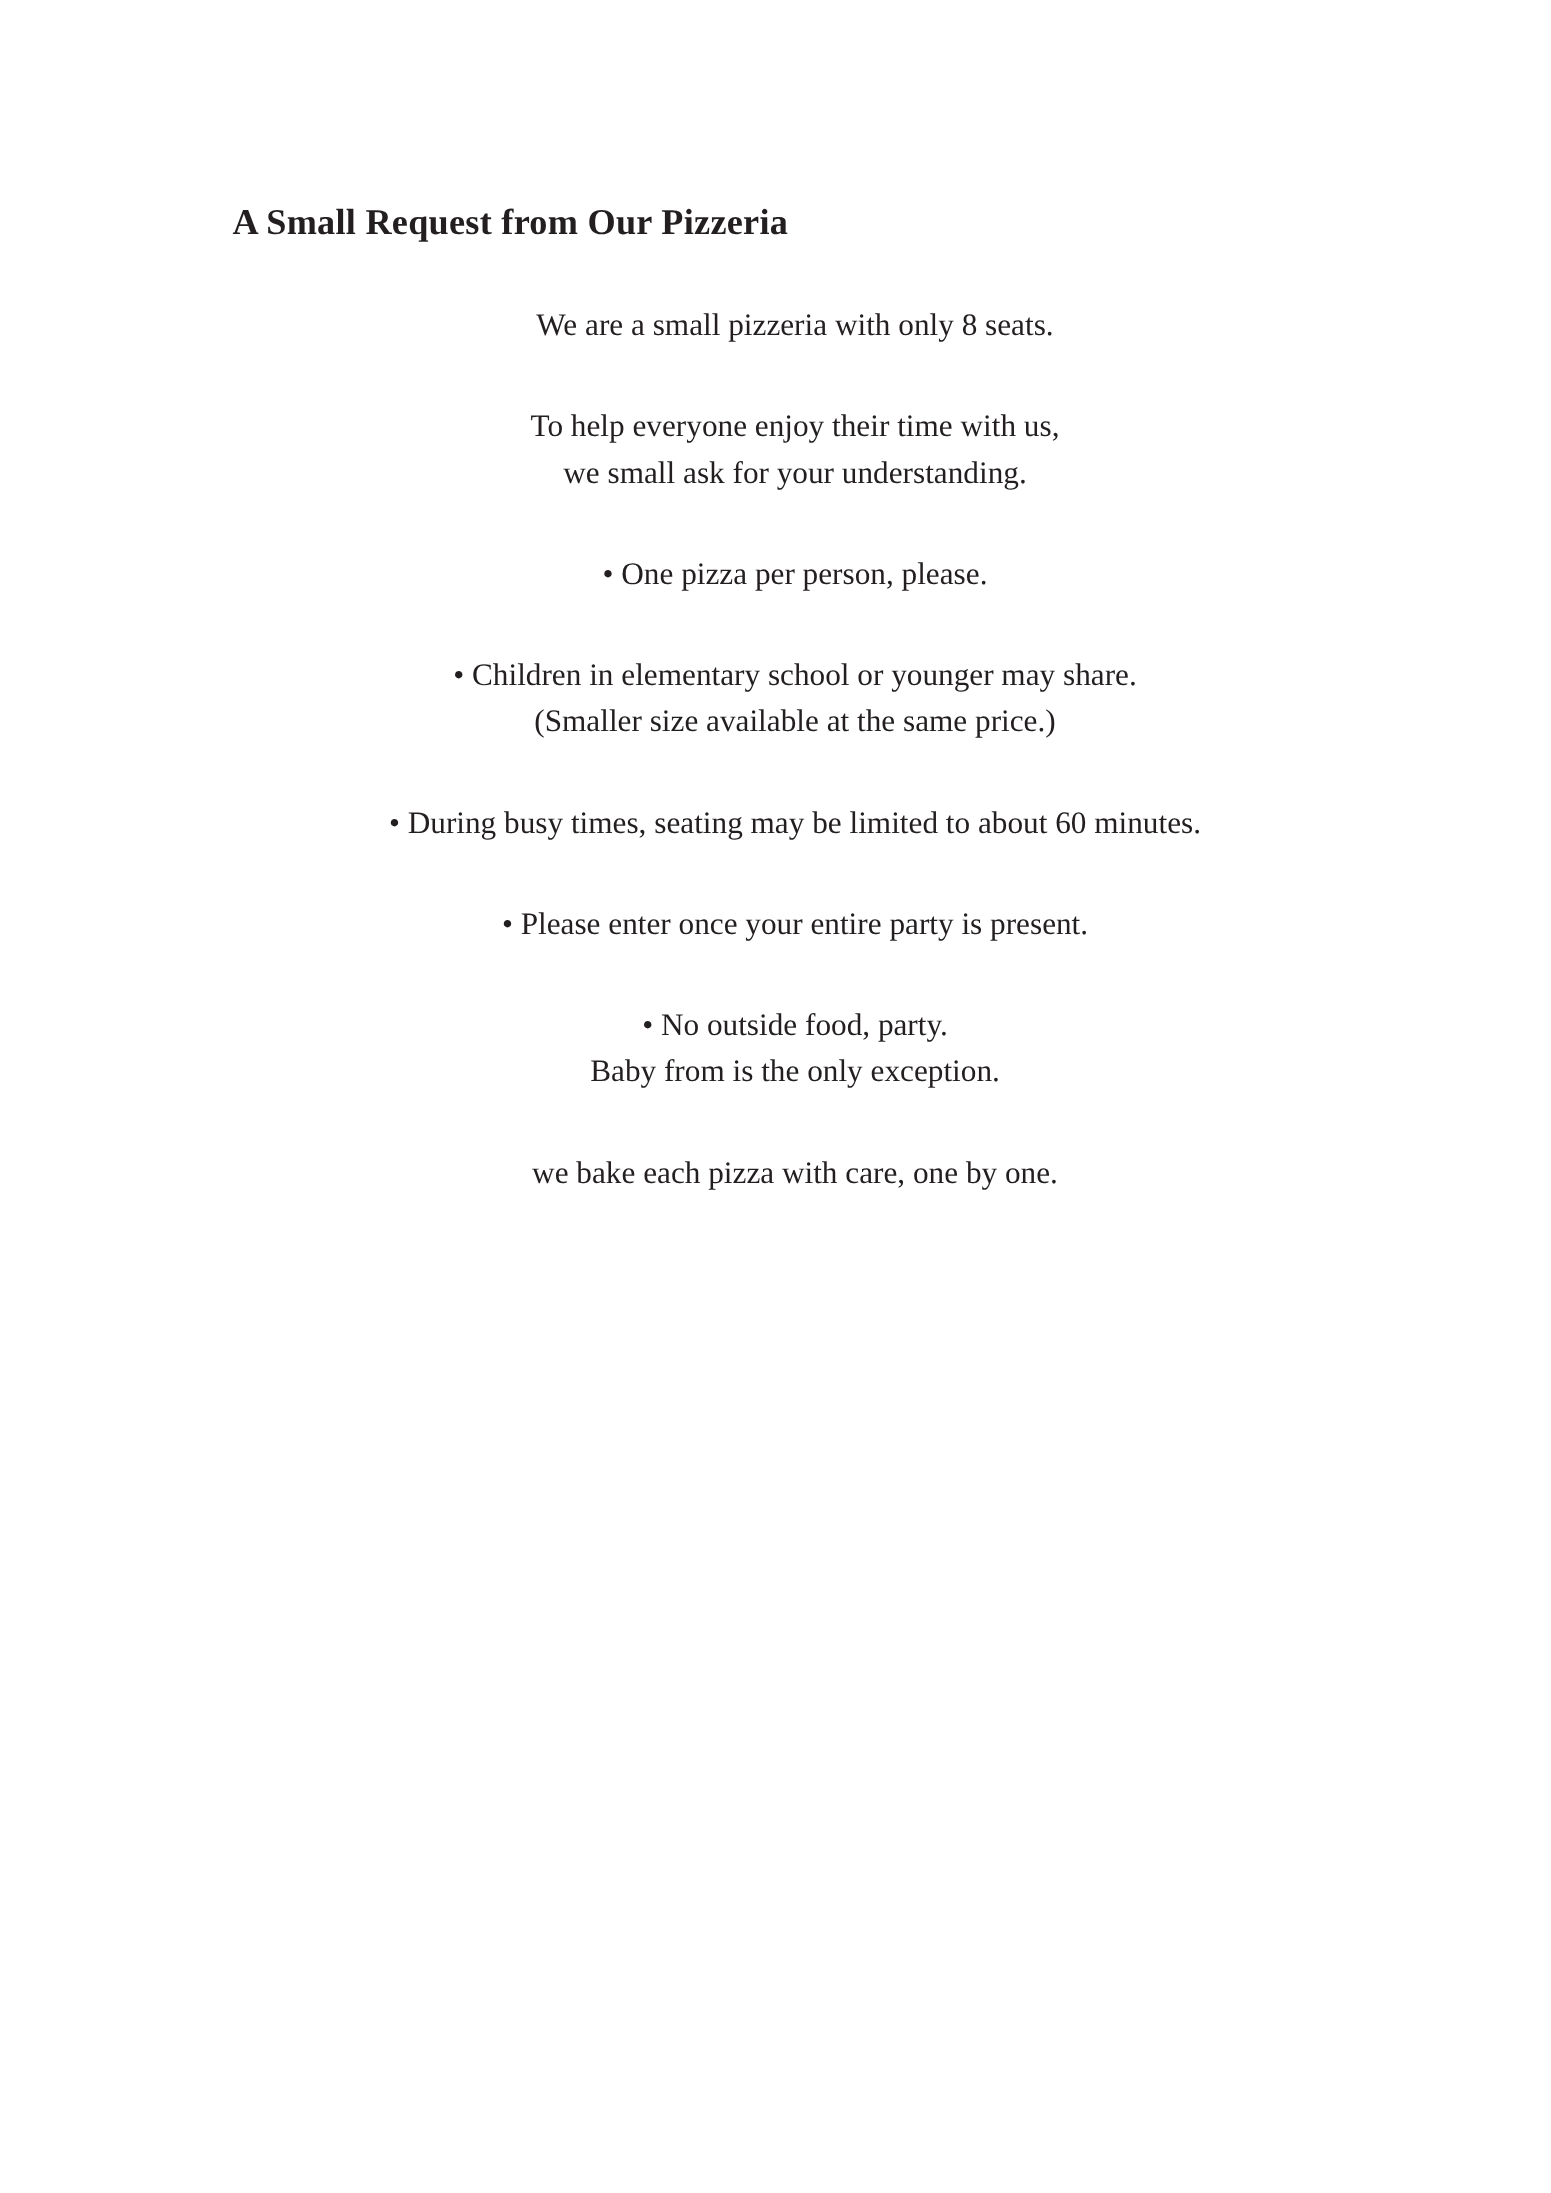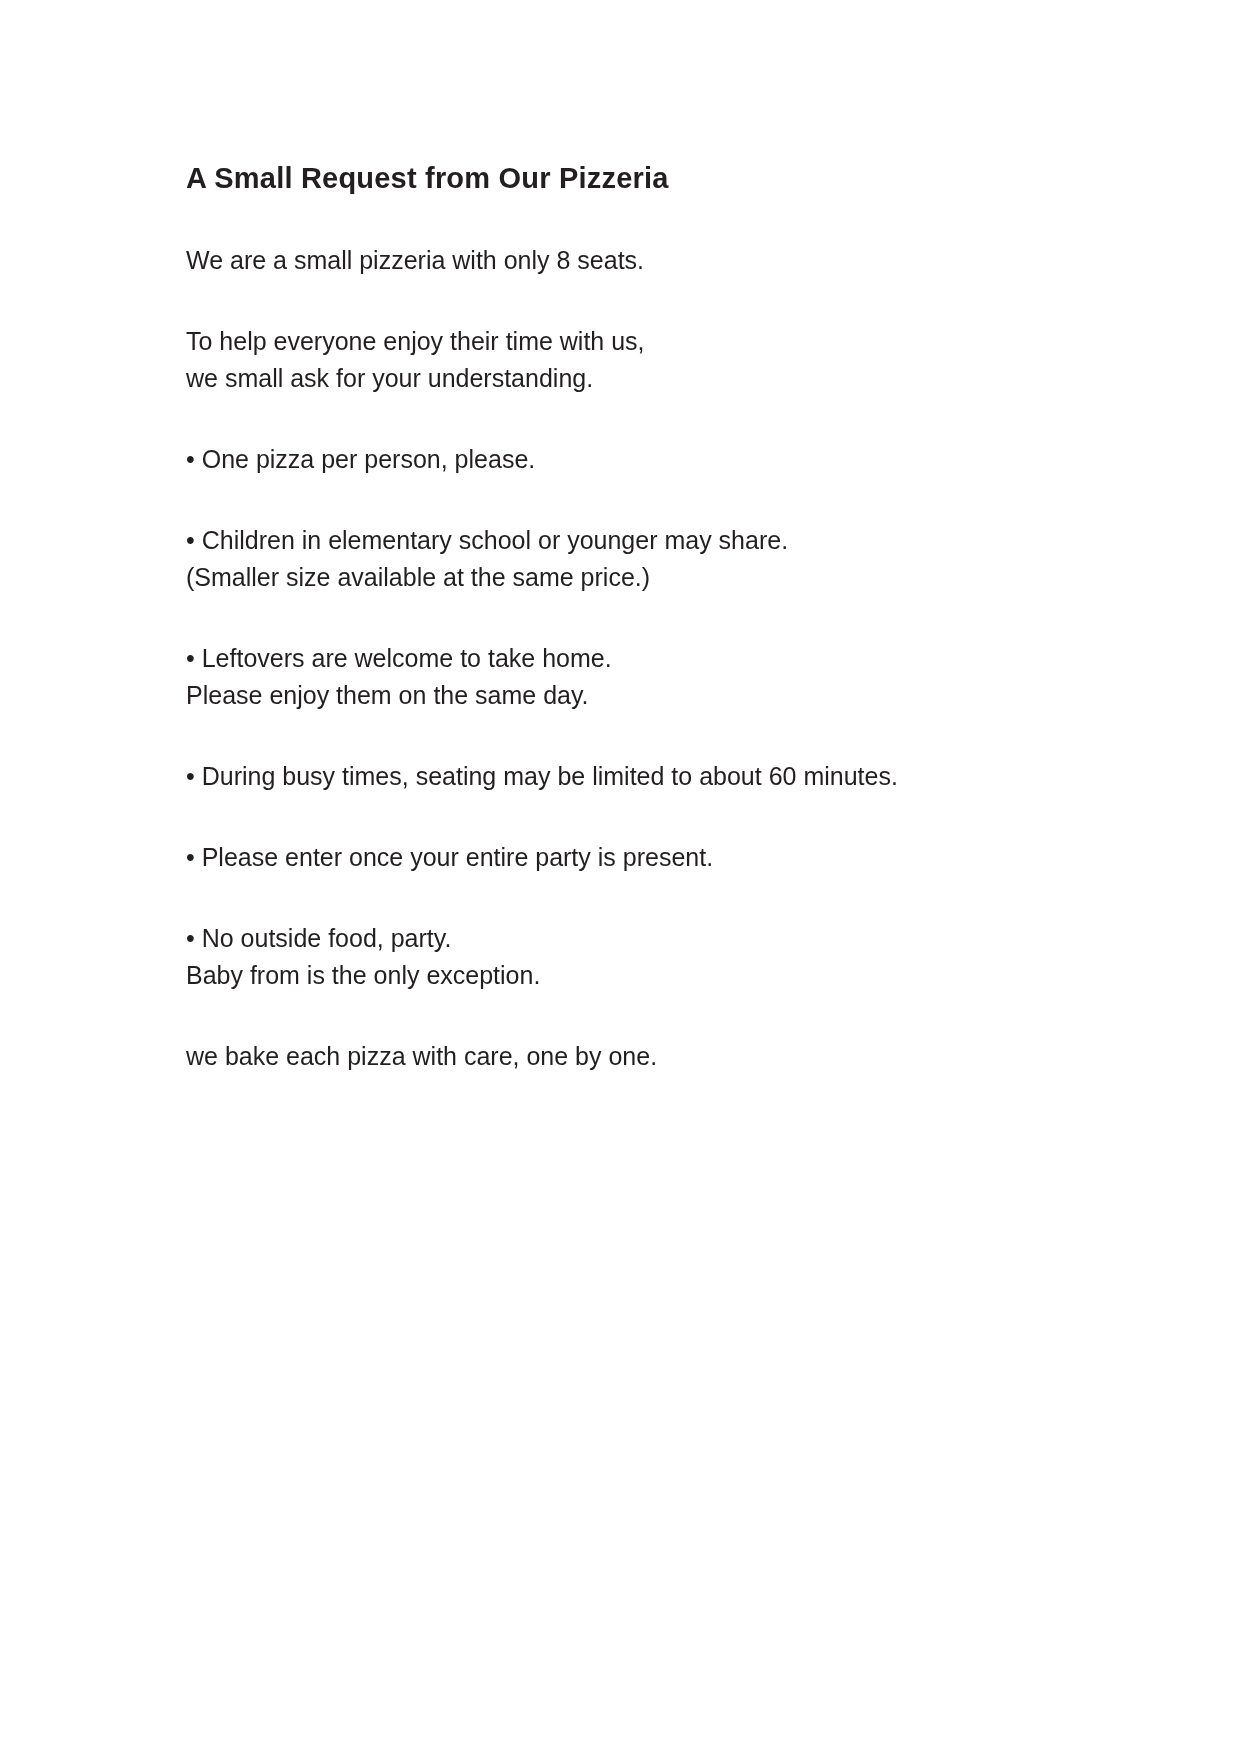--- a/index.html
+++ b/index.html
@@ -19,31 +19,33 @@
     width: 1241px;
     height: 1754px;
     background: #ffffff;
     box-sizing: border-box;
   }
   .content {
     position: absolute;
     left: 186px;
     top: 160px;
     width: 900px;
+    font-family: Liberation Serif, serif;
   }
   .doc-title {
     font-size: 29px;
     font-weight: bold;
     color: #231f20;
     letter-spacing: 0.2px;
     margin: 0 0 0 0;
     line-height: 1.3;
   }
   .block {
     margin-top: 44px;
+    text-align: center;
   }
   .line {
     font-size: 25px;
     line-height: 37px;
     color: #231f20;
     white-space: pre-wrap;
   }
 </style>
 </head>
 <body>
@@ -64,24 +66,20 @@
 
     <div class="block">
       <div class="line">• One pizza per person, please.</div>
     </div>
 
     <div class="block">
       <div class="line">• Children in elementary school or younger may share.</div>
       <div class="line">(Smaller size available at the same price.)</div>
     </div>
 
-    <div class="block">
-      <div class="line">• Leftovers are welcome to take home.</div>
-      <div class="line">Please enjoy them on the same day.</div>
-    </div>
 
     <div class="block">
       <div class="line">• During busy times, seating may be limited to about 60 minutes.</div>
     </div>
 
     <div class="block">
       <div class="line">• Please enter once your entire party is present.</div>
     </div>
 
     <div class="block">

